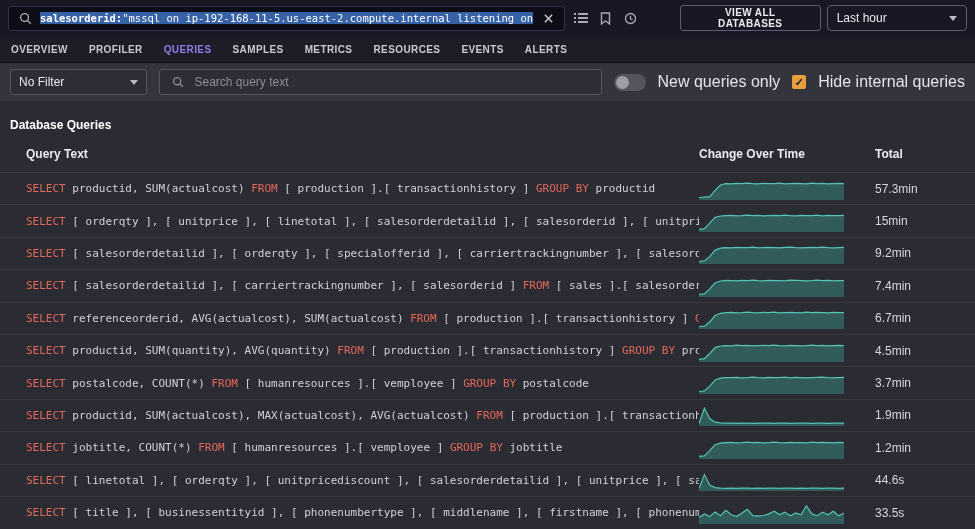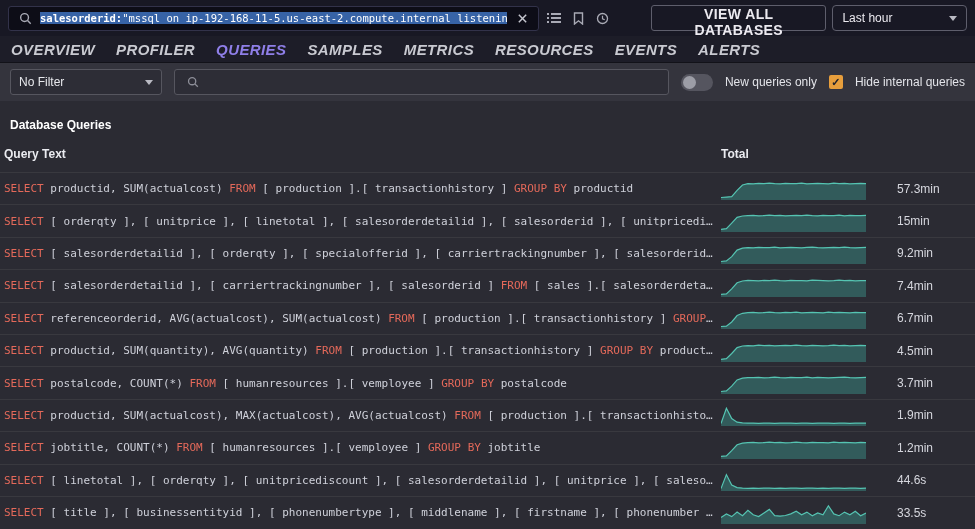--- a/index.html
+++ b/index.html
@@ -8,43 +8,43 @@
 
   
   .topbar { height:36px; background:#18industry1824; background:#181824; display:flex; align-items:center; padding:0 8px; gap:6px; }
   .search-box { display:flex; align-items:center; gap:5px; background:#0d0d17; border:1px solid #32324a; border-radius:3px; height:25px; width:592px; padding:0 6px; overflow:hidden; }
   .search-text-wrap { flex:1; overflow:hidden; white-space:nowrap; font-family:"DejaVu Sans Mono", monospace; font-size:10.5px; line-height:23px; }
   .sel { background:#3763a6; color:#ffffff; }
   .search-prefix { font-weight:bold; }
   .icon-btn { display:flex; align-items:center; justify-content:center; width:20px; height:22px; cursor:pointer; }
   .icon-btn svg { display:block; }
   .spacer { flex:1; }
-  .btn-outline { border:1px solid #5e5e6c; border-radius:3px; background:transparent; color:#eceaf0; font-family:"Liberation Sans",sans-serif; font-size:14px; font-weight:bold; letter-spacing:.4px; height:26px; padding:0 14px; cursor:pointer;margin-left:28px; }
+  .btn-outline { border:1px solid #5e5e6c; border-radius:3px; background:transparent; color:#eceaf0; font-family:"Liberation Sans",sans-serif; font-size:10px; font-weight:bold; letter-spacing:.4px; height:26px; padding:0 14px; cursor:pointer;margin-left:28px; }
   .time-select { border:1px solid #5e5e6c; border-radius:4px; height:26px; width:148px; display:flex; align-items:center; justify-content:space-between; padding:0 9px; color:#eceaf0; font-size:12px; cursor:pointer; }
   .caret { width:0; height:0; border-left:4px solid transparent; border-right:4px solid transparent; border-top:5px solid #b9bac3; }
 
   
   .tabs { height:27px; background:#1d1d28; display:flex; align-items:center; gap:21px; padding:0 11px; border-bottom:1px solid #121219; }
-  .tab { font-size:15px; font-weight:bold; letter-spacing:.4px; color:#c9cad1; cursor:pointer;font-style:italic; }
+  .tab { font-size:10px; font-weight:bold; letter-spacing:.4px; color:#c9cad1; cursor:pointer; }
   .tab.active { color:#8f7fe8; }
 
   
   .filterbar { height:38px; background:#34343d; display:flex; align-items:center; padding:0 10px; gap:12px; }
   .filter-select { width:160px; height:26px; background:#2d2d36; border:1px solid #56565f; border-radius:3px; display:flex; align-items:center; justify-content:space-between; padding:0 8px; color:#e7e8ec; font-size:12px; cursor:pointer; }
   .query-search { width:522px; height:26px; background:#2d2d36; border:1px solid #56565f; border-radius:3px; display:flex; align-items:center; gap:6px; padding:0 8px; }
   .query-search input { flex:1; background:transparent; border:none; outline:none; color:#e7e8ec; font-size:12px; font-family:"Liberation Sans",sans-serif; }
   .query-search input::placeholder { color:#8d8e98; }
   .toggle { width:32px; height:17px; border-radius:9px; background:#55555f; position:relative; cursor:pointer; flex:0 0 auto; }
   .toggle .knob { position:absolute; left:2px; top:2px; width:13px; height:13px; border-radius:50%; background:#9c9da6; }
-  .ctl-label { color:#e3e4e9; font-size:12px; white-space:nowrap; }
+  .ctl-label { color:#e3e4e9; font-size:16px; white-space:nowrap; }
   .checkbox { width:14px; height:14px; border-radius:2px; background:#e79e3c; color:#23232b; font-size:11px; font-weight:bold; display:flex; align-items:center; justify-content:center; cursor:pointer; flex:0 0 auto; line-height:1; }
 
   
   .section-title { font-size:12px; font-weight:bold; color:#ffffff; padding:17px 10px 4px; }
-  .grid-row { display:grid; grid-template-columns:1fr 176px 74px; align-items:center; padding:0 4px; }
+  .grid-row { display:grid; grid-template-columns:1fr 176px 74px; align-items:center; padding:0 26px; }
   .table-header { height:36px; font-size:12px; font-weight:bold; color:#eaebf0; }
   .row { height:32.4px; border-top:1px solid #39393f; cursor:pointer; }
   .qtext { font-family:"DejaVu Sans Mono", monospace; font-size:11px; color:#cfd1da; white-space:nowrap; overflow:hidden; padding-right:14px; }
   .kw { color:#e4695a; }
   .spark { display:flex; align-items:center; }
   .total { font-size:12px; color:#d6d7de; }
 </style>
 </head>
 <body>
 
@@ -109,33 +109,35 @@
     <span>No Filter</span>
     <span class="caret"></span>
   </div>
   <div class="query-search">
     <span class="icon-btn">
       <svg width="12" height="12" viewBox="0 0 14 14">
           <circle cx="6" cy="6" r="4.2" fill="none" stroke="#8d8e98" stroke-width="1.5"></circle>
           <line x1="9.2" y1="9.2" x2="12.6" y2="12.6" stroke="#8d8e98" stroke-width="1.5"></line>
         </svg>
     </span>
+    <input type="text" placeholder="Search query text" style="">
   </div>
   <div class="toggle">
       <span class="knob"></span>
     </div>
   <span class="ctl-label">New queries only</span>
   <span class="checkbox">✓</span>
   <span class="ctl-label">Hide internal queries</span>
 </div>
 
 <div class="section-title">Database Queries</div>
 
 <div class="grid-row table-header">
   <span>Query Text</span>
+  <span>Change Over Time</span>
   <span>Total</span>
 </div>
 
 <div id="query-rows">
     <div class="grid-row row">
       <div class="qtext"><span class="kw">SELECT</span><span> productid, SUM(actualcost) </span><span class="kw">FROM</span><span> [ production ].[ transactionhistory ] </span><span class="kw">GROUP</span><span> </span><span class="kw">BY</span><span> productid</span></div>
       <div class="spark">
         <svg width="145" height="22" viewBox="0 0 145 22">
           <path d="M0.0 19.5 L5.4 19.1 L10.7 18.6 L16.1 12.4 L21.5 7.0 L26.9 5.6 L32.2 5.8 L37.6 5.4 L43.0 5.6 L48.3 5.2 L53.7 5.6 L59.1 5.8 L64.4 5.4 L69.8 5.6 L75.2 5.6 L80.6 5.2 L85.9 5.8 L91.3 5.6 L96.7 5.4 L102.0 5.6 L107.4 5.8 L112.8 5.2 L118.1 5.6 L123.5 5.4 L128.9 5.8 L134.3 5.6 L139.6 5.4 L145.0 5.6 L 145 22 L 0 22 Z" fill="rgba(60,150,140,0.45)"></path>
           <path d="M0.0 19.5 L5.4 19.1 L10.7 18.6 L16.1 12.4 L21.5 7.0 L26.9 5.6 L32.2 5.8 L37.6 5.4 L43.0 5.6 L48.3 5.2 L53.7 5.6 L59.1 5.8 L64.4 5.4 L69.8 5.6 L75.2 5.6 L80.6 5.2 L85.9 5.8 L91.3 5.6 L96.7 5.4 L102.0 5.6 L107.4 5.8 L112.8 5.2 L118.1 5.6 L123.5 5.4 L128.9 5.8 L134.3 5.6 L139.6 5.4 L145.0 5.6" fill="none" stroke="#55c4b2" stroke-width="1.2"></path>

